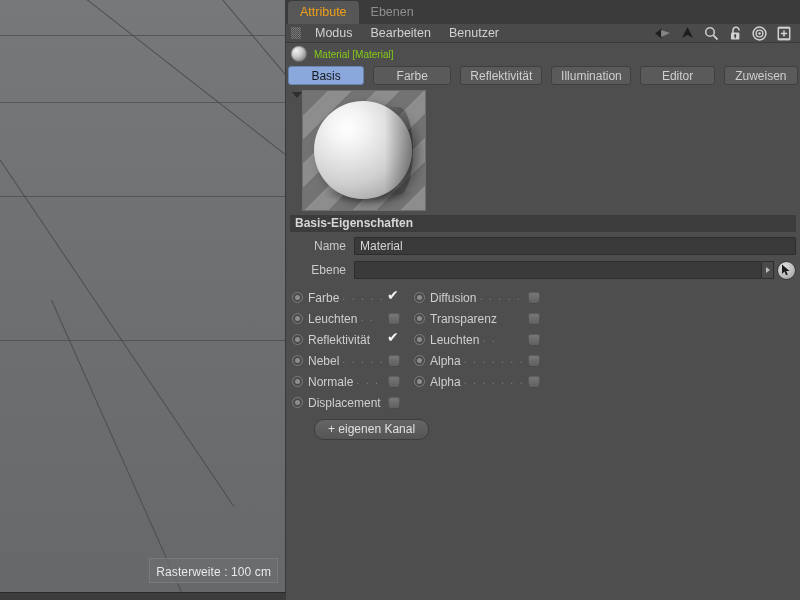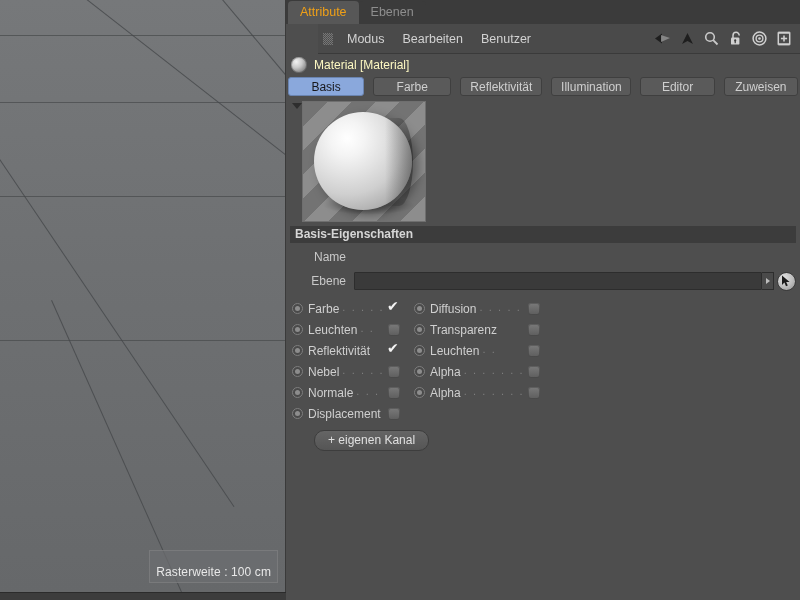--- a/index.html
+++ b/index.html
@@ -64,21 +64,21 @@
     left: 0; top: 0;
     width: 285px; height: 592px;
     border-right: 1px solid #3a3a3a;
     border-bottom: 1px solid #3a3a3a;
     pointer-events: none;
   }
   #grid-label {
     position: absolute;
     right: 8px;
     bottom: 10px;
-    padding: 14px 6px 3px 6px;
+    padding: 6px 6px 3px 6px;
     background: rgba(108,110,112,0.72);
     color: #e8e8e8;
     font-size: 12px;
     letter-spacing: .1px;
     border: 1px solid rgba(150,150,150,0.35);
     white-space: nowrap;
   }
 
   
   #panel {
@@ -112,28 +112,27 @@
     background: #575757;
     color: #f0a017;
   }
   .wtab.inactive {
     background: #3b3b3b;
     color: #8e8e8e;
   }
 
   
   #menubar {
-    height: 30px;
+    height: 19px;
     background: #4a4a4a;
     border-bottom: 1px solid #3a3a3a;
     display: flex;
     align-items: center;
     padding: 0 4px 0 3px;
     box-sizing: border-box;
-    margin-left: 32px;
   }
   #menu-grip {
     width: 10px; height: 12px;
     margin: 0 5px 0 2px;
     background-image:
       repeating-linear-gradient(0deg, #9a9a9a 0px, #9a9a9a 1px, transparent 1px, transparent 2px),
       repeating-linear-gradient(90deg, #9a9a9a 0px, #9a9a9a 1px, transparent 1px, transparent 2px);
     background-blend-mode: multiply;
     opacity: .55;
   }
@@ -172,22 +171,22 @@
   #obj-sphere-icon {
     width: 16px; height: 16px;
     border-radius: 50%;
     margin-right: 7px;
     background:
       radial-gradient(circle at 33% 30%, #f2f2f2 0%, #c9c9c9 38%, #8d8d8d 70%, #5f5f5f 100%);
     box-shadow: inset 0 0 0 1px rgba(0,0,0,.25);
     flex: none;
   }
   #obj-title {
-    font-size: 12px;
-    color: #fef9c3;
+    font-size: 10px;
+    color: #84cc16;
   }
 
   
   #mat-tabs {
     height: 21px;
     background: #4e4e4e;
     display: flex;
     align-items: center;
     padding: 0 2px 0 2px;
     gap: 9px;
@@ -543,20 +542,21 @@
       <div id="preview-box">
         <div id="preview-shadow"></div>
         <div id="preview-sphere"></div>
       </div>
     </div>
 
     <div id="section-header">Basis-Eigenschaften</div>
 
     <div class="field-row">
       <div class="field-label">Name</div>
+      <input class="field-input" type="text" value="Material" style="">
     </div>
 
     <div class="field-row">
       <div class="field-label">Ebene</div>
       <input class="field-input" type="text" value="" style="">
       <div class="dropdown-arrow">
           <i></i>
         </div>
       <div id="picker-button">
         <svg width="11" height="12" viewBox="0 0 11 12">

